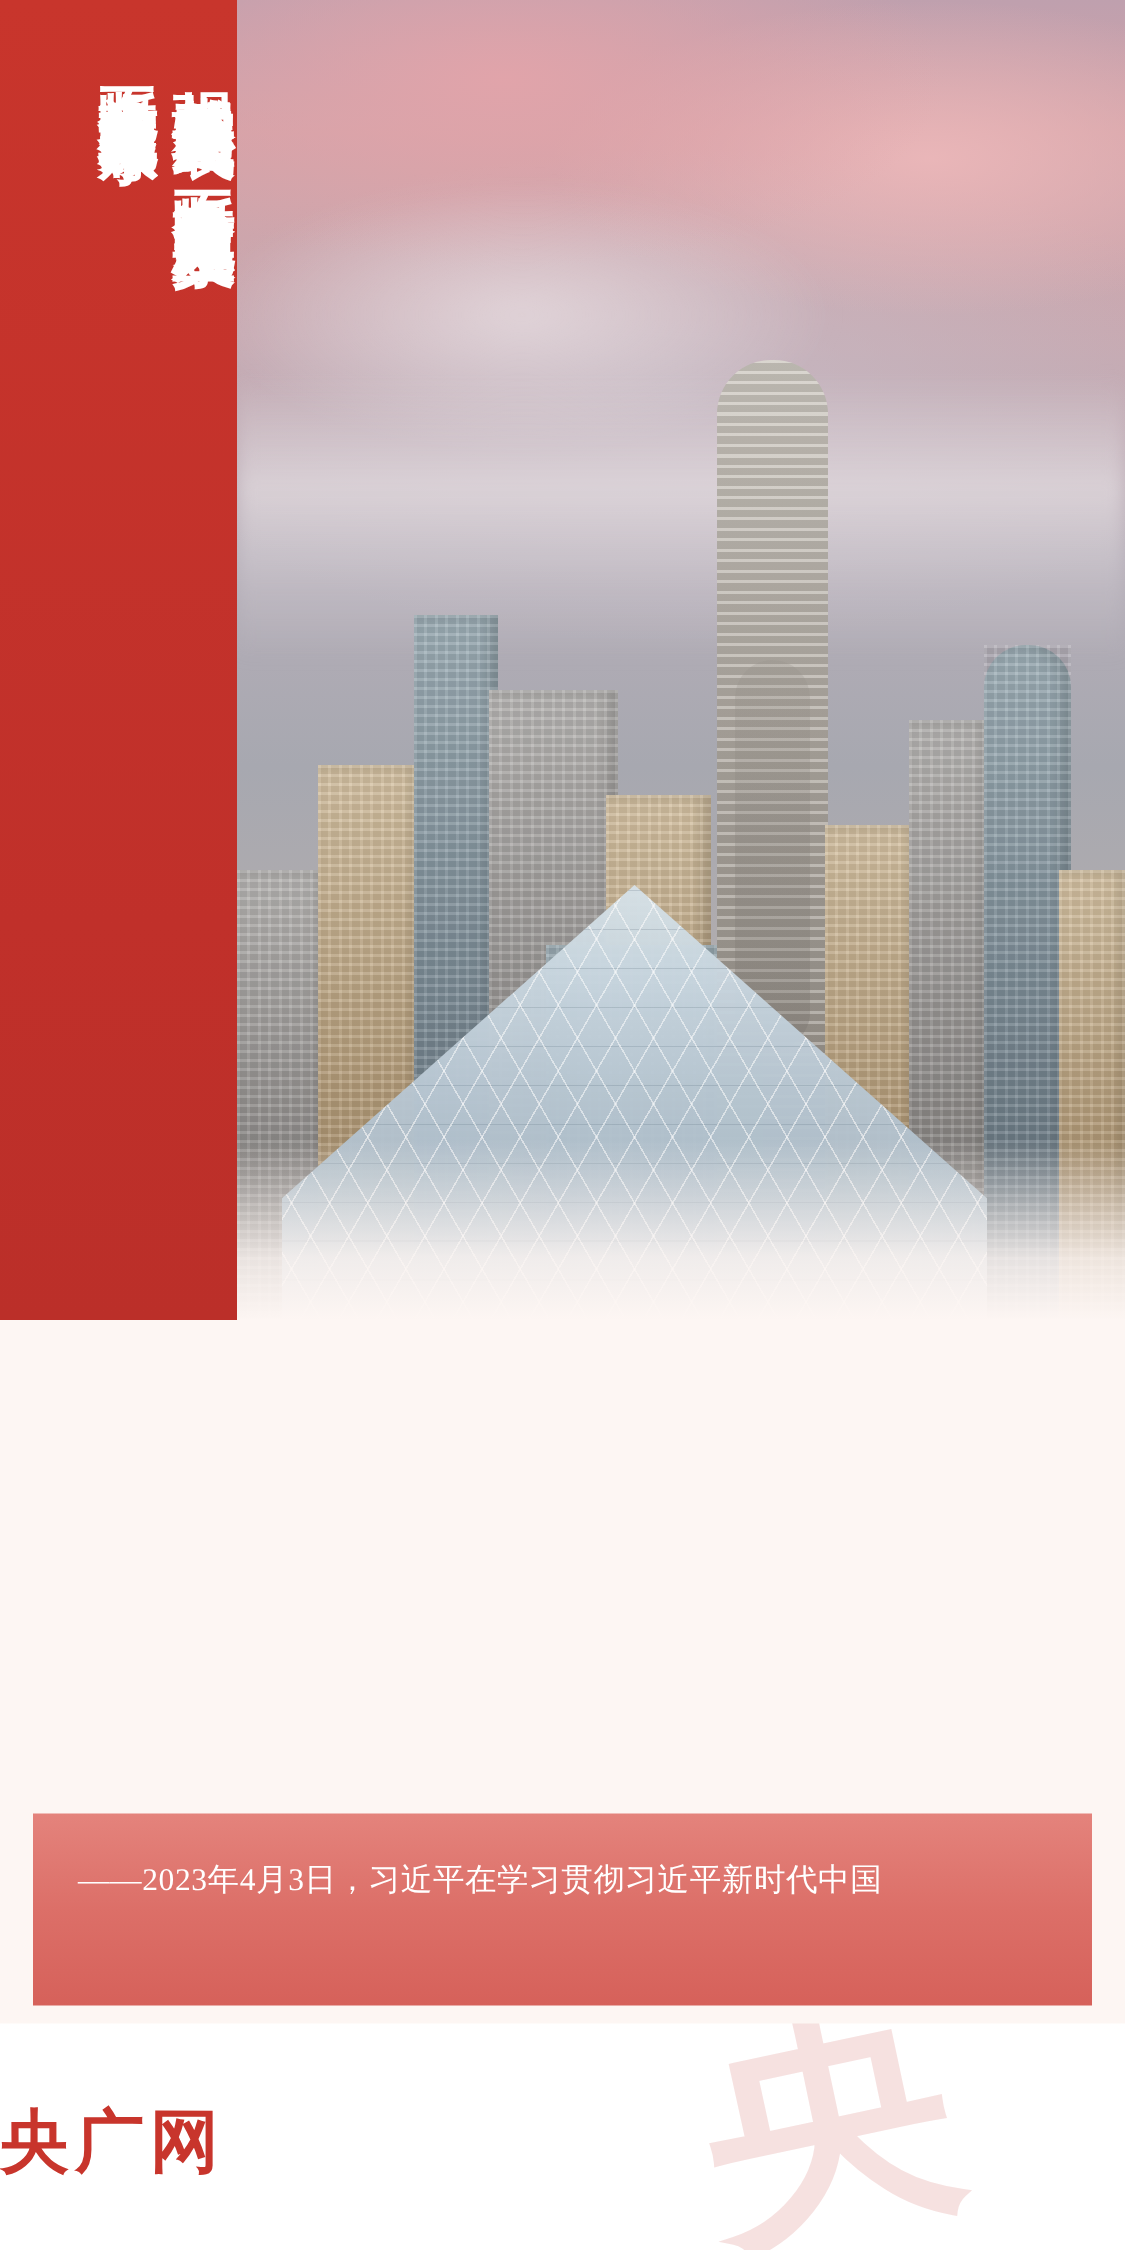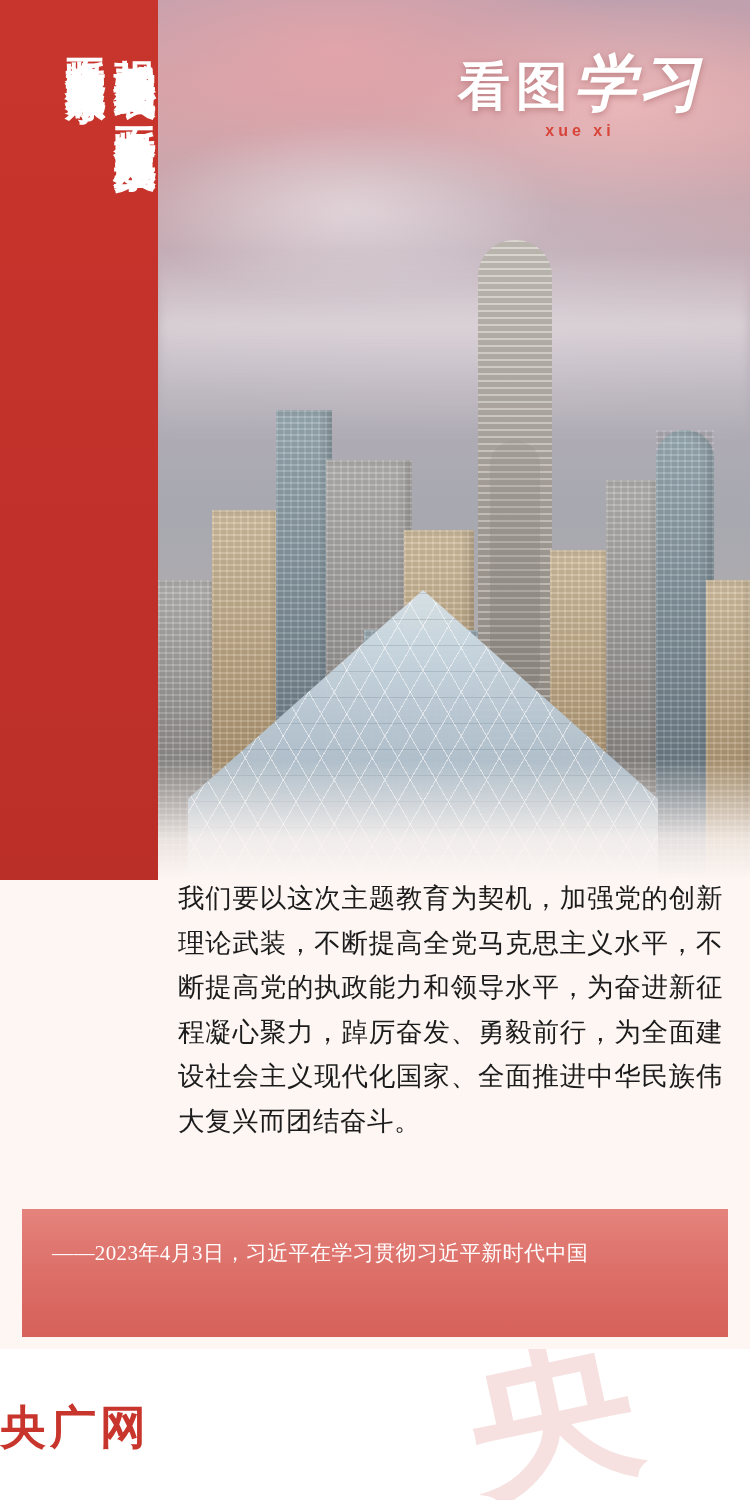--- a/index.html
+++ b/index.html
@@ -315,26 +315,21 @@
 
     <div class="photo-fade"></div>
   </div>
 
   <div class="left-bar"></div>
   <div class="left-title">
     <div class="vline primary">加强党的创新理论武装 不断提高全党马克思主义水平</div>
     <div class="vline secondary">不断提高党的执政能力和领导水平</div>
   </div>
 
-  <div class="brand">
-    <div class="brand-main"><span>看图</span><span class="cursive">学习</span></div>
-    <div class="brand-pinyin">xue xi</div>
-  </div>
-
-  <div class="quote">我们要以这次主题教育为契机，加强党的创新理论武装，不断提高全党马克思主义水平，不断提高党的执政能力和领导水平，为奋进新征程凝心聚力，踔厉奋发、勇毅前行，为全面建设社会主义现代化国家、全面推进中华民族伟大复兴而团结奋斗。</div>
+
 
   <div class="source">
     <div>——2023年4月3日，习近平在学习贯彻习近平新时代中国</div>
   </div>
 
   <div class="footer">
     <div class="footer-watermark">央</div>
     <div class="footer-logo">央广网</div>
   </div>
 

